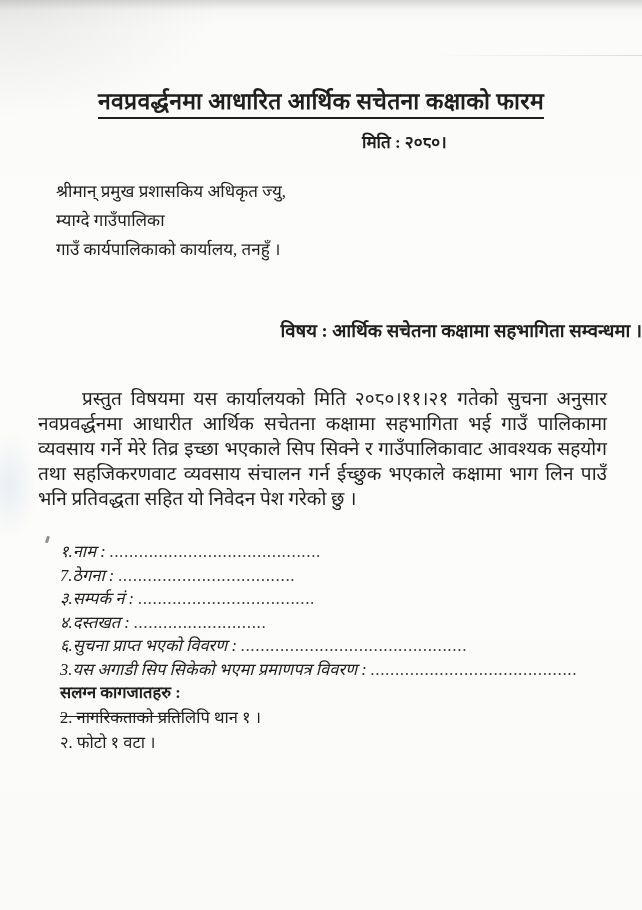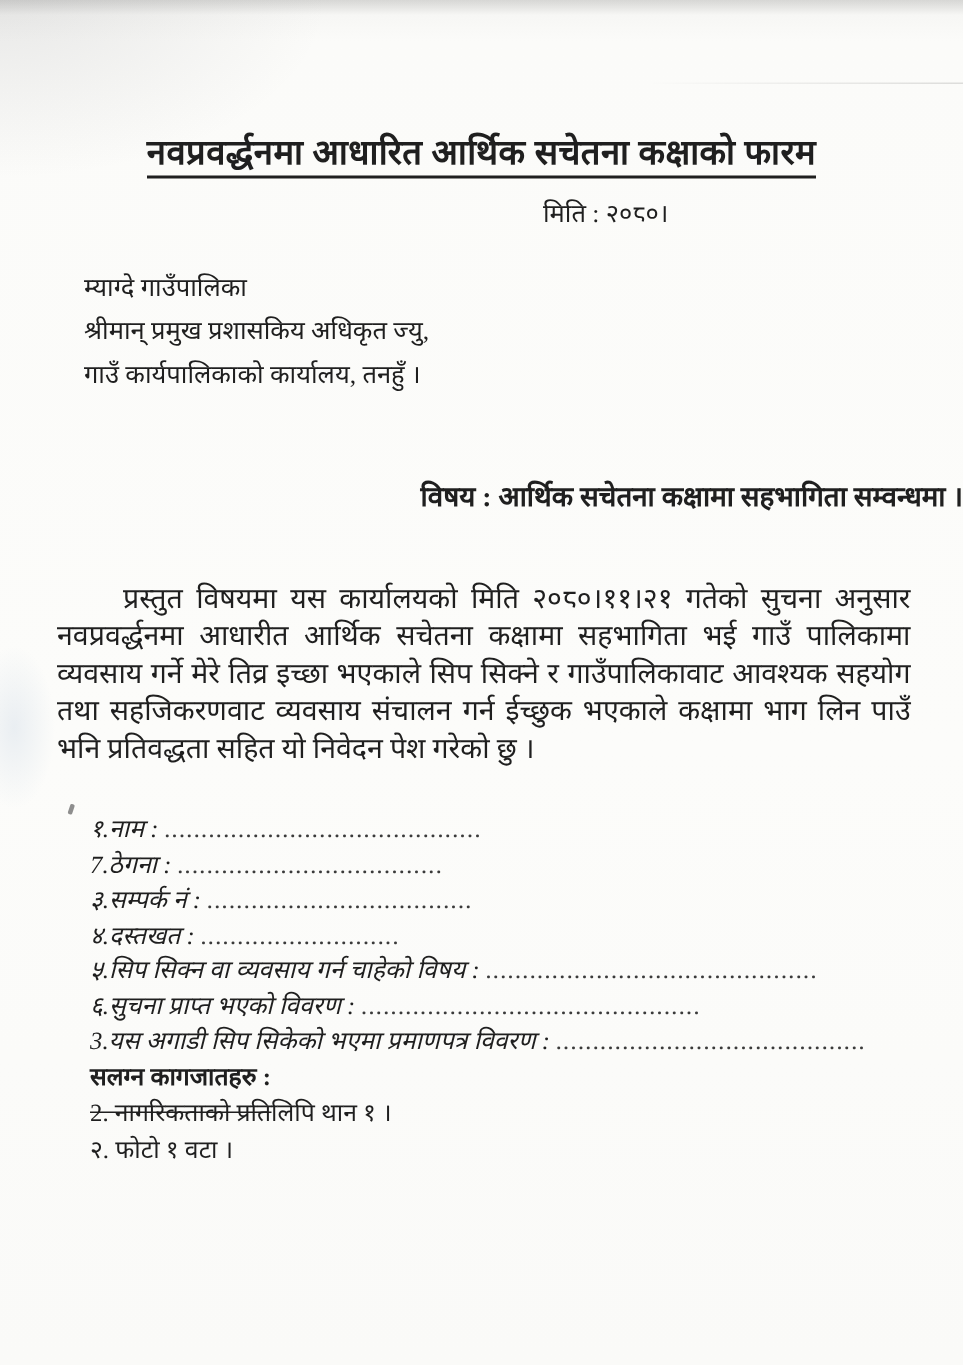--- a/index.html
+++ b/index.html
@@ -60,20 +60,21 @@
     font-weight: bold;
     letter-spacing: 0.3px;
   }
   .doc-title .underlined {
     border-bottom: 2px solid #1f1f1f;
     padding-bottom: 3px;
   }
   .date-line {
     margin: 14px 0 0 362px;
     font-size: 17px;
+    font-weight: bold;
   }
   .addressee {
     margin: 24px 0 0 56px;
     font-size: 17px;
     line-height: 29px;
   }
   .subject {
     margin: 53px 0 0 0;
     text-align: right;
     font-size: 18.5px;
@@ -123,22 +124,22 @@
   <div class="scan-smudge"></div>
   <div class="scan-tick"></div>
 
   <h1 class="doc-title">
     <span class="underlined">नवप्रवर्द्धनमा आधारित आर्थिक सचेतना कक्षाको फारम</span>
   </h1>
 
   <div class="date-line">मिति : २०८०।</div>
 
   <div class="addressee">
+    <div>श्रीमान् प्रमुख प्रशासकिय अधिकृत ज्यु,</div>
     <div>म्याग्दे गाउँपालिका</div>
-    <div>श्रीमान् प्रमुख प्रशासकिय अधिकृत ज्यु,</div>
     <div>गाउँ कार्यपालिकाको कार्यालय, तनहुँ ।</div>
   </div>
 
   <div class="subject">विषय : आर्थिक सचेतना कक्षामा सहभागिता सम्वन्धमा ।</div>
 
   <p class="body-par">प्रस्तुत विषयमा यस कार्यालयको मिति २०८०।११।२१ गतेको सुचना अनुसार नवप्रवर्द्धनमा आधारीत आर्थिक सचेतना कक्षामा सहभागिता भई गाउँ पालिकामा व्यवसाय गर्ने मेरे तिव्र इच्छा भएकाले सिप सिक्ने र गाउँपालिकावाट आवश्यक सहयोग तथा सहजिकरणवाट व्यवसाय संचालन गर्न ईच्छुक भएकाले कक्षामा भाग लिन पाउँ भनि प्रतिवद्धता सहित यो निवेदन पेश गरेको छु ।</p>
 
   <div class="fields">
     <div class="field-row">
       <span>१.नाम : </span><span class="dots">...........................................</span>
@@ -146,23 +147,20 @@
     <div class="field-row">
       <span>7.ठेगना : </span><span class="dots">....................................</span>
     </div>
     <div class="field-row">
       <span>३.सम्पर्क नं : </span><span class="dots">....................................</span>
     </div>
     <div class="field-row">
       <span>४.दस्तखत : </span><span class="dots">...........................</span>
     </div>
     <div class="field-row">
-      <span>५.सिप सिक्न वा व्यवसाय गर्न चाहेको विषय : </span><span class="dots">.............................................</span>
-    </div>
-    <div class="field-row">
       <span>६.सुचना प्राप्त भएको विवरण : </span><span class="dots">..............................................</span>
     </div>
     <div class="field-row">
       <span>3.यस अगाडी सिप सिकेको भएमा प्रमाणपत्र विवरण : </span><span class="dots">..........................................</span>
     </div>
   </div>
 
   <div class="attach-heading">
     <span class="underlined">सलग्न कागजातहरु :</span>
   </div>

